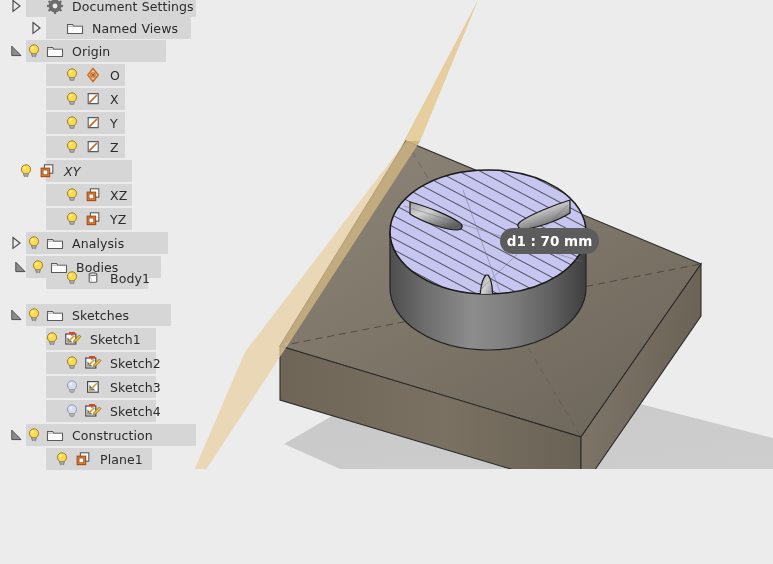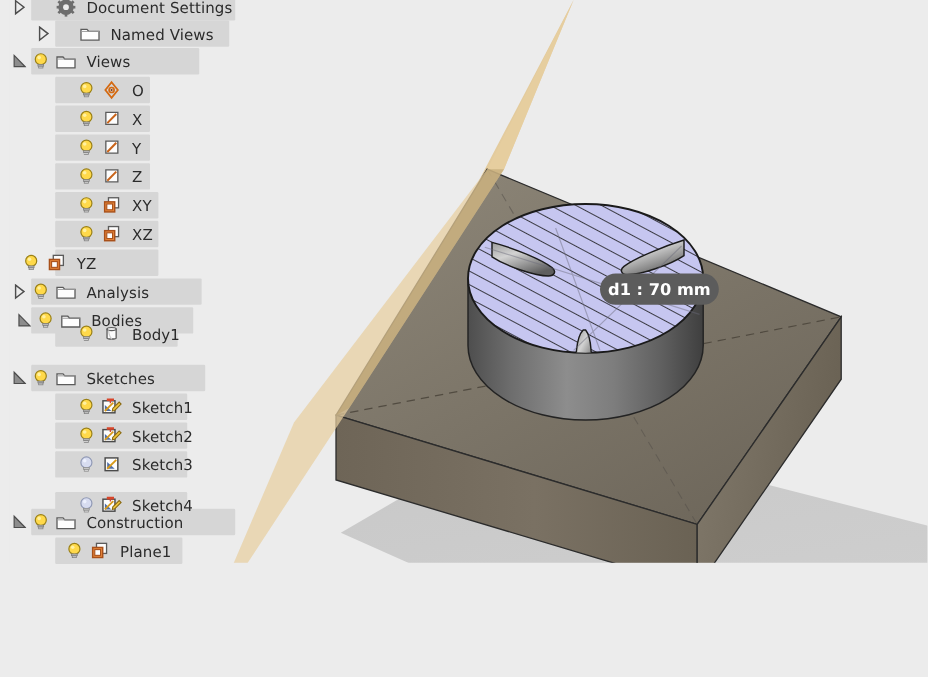--- a/index.html
+++ b/index.html
@@ -201,21 +201,21 @@
               <rect x="4.6" y="10.6" width="4.8" height="1.5" fill="#b9b9b9" stroke="#7d7d7d" stroke-width="0.6"></rect>
               <rect x="5.2" y="12.2" width="3.6" height="1.5" fill="#cfcfcf" stroke="#7d7d7d" stroke-width="0.6"></rect>
             </svg>
           </span>
           <span class="icn">
             <svg width="18" height="15" viewBox="0 0 18 15">
               <path d="M1.5,3.5 L6.5,3.5 L8,5.2 L16.5,5.2 L16.5,12.5 L1.5,12.5 Z" fill="#fdfdfd" stroke="#5b5b5b" stroke-width="1.1"></path>
               <path d="M1.5,5.2 L16.5,5.2" stroke="#9a9a9a" stroke-width="0.8"></path>
             </svg>
           </span>
-          <span class="lbl">Views</span>
+          <span class="lbl">Origin</span>
         </div>
       </div>
       <div class="row" style="top: 64px; left: 0px;">
         <div class="rowbg" style="left: 46px; width: 79px;"></div>
         <div class="inner" style="padding-left: 46px;">
           <span class="arrow"></span>
           <span class="bulb">
             <svg width="14" height="16" viewBox="0 0 14 16">
               <circle cx="7" cy="6.4" r="4.6" fill="#ffd94a" stroke="#9a8016" stroke-width="1"></circle>
               <circle cx="5.6" cy="5.0" r="1.5" fill="#fff3ab" opacity=".9"></circle>
@@ -291,21 +291,21 @@
             <svg width="16" height="16" viewBox="0 0 16 16">
               <path d="M3.2,2.6 L13.2,2.6 L13.2,12.6 L3.2,12.6 Z" fill="#fdfdfd" stroke="#5b5b5b" stroke-width="1.1"></path>
               <path d="M4.4,11.6 L11.9,4.0" stroke="#c9641a" stroke-width="1.7"></path>
             </svg>
           </span>
           <span class="lbl">Z</span>
         </div>
       </div>
       <div class="row" style="top: 160px; left: 0px;">
         <div class="rowbg" style="left: 46px; width: 86px;"></div>
-        <div class="inner" style="padding-left: 46px;">
+        <div class="inner" style=" font-style: italic;">
           <span class="arrow"></span>
           <span class="bulb">
             <svg width="14" height="16" viewBox="0 0 14 16">
               <circle cx="7" cy="6.4" r="4.6" fill="#ffd94a" stroke="#9a8016" stroke-width="1"></circle>
               <circle cx="5.6" cy="5.0" r="1.5" fill="#fff3ab" opacity=".9"></circle>
               <rect x="4.6" y="10.6" width="4.8" height="1.5" fill="#b9b9b9" stroke="#7d7d7d" stroke-width="0.6"></rect>
               <rect x="5.2" y="12.2" width="3.6" height="1.5" fill="#cfcfcf" stroke="#7d7d7d" stroke-width="0.6"></rect>
             </svg>
           </span>
           <span class="icn">
@@ -335,21 +335,21 @@
               <rect x="5.4" y="1.8" width="8.4" height="8.4" fill="#fdfdfd" stroke="#5b5b5b" stroke-width="1.1"></rect>
               <rect x="2.2" y="5.2" width="8.4" height="8.4" fill="#e7863a" stroke="#a8501a" stroke-width="1.2"></rect>
               <rect x="4.0" y="7.0" width="4.8" height="4.8" fill="#fdfdfd" stroke="#a8501a" stroke-width="0.9"></rect>
             </svg>
           </span>
           <span class="lbl">XZ</span>
         </div>
       </div>
       <div class="row" style="top: 208px; left: 0px;">
         <div class="rowbg" style="left: 46px; width: 86px;"></div>
-        <div class="inner" style="">
+        <div class="inner" style="padding-left: 46px;">
           <span class="arrow"></span>
           <span class="bulb">
             <svg width="14" height="16" viewBox="0 0 14 16">
               <circle cx="7" cy="6.4" r="4.6" fill="#ffd94a" stroke="#9a8016" stroke-width="1"></circle>
               <circle cx="5.6" cy="5.0" r="1.5" fill="#fff3ab" opacity=".9"></circle>
               <rect x="4.6" y="10.6" width="4.8" height="1.5" fill="#b9b9b9" stroke="#7d7d7d" stroke-width="0.6"></rect>
               <rect x="5.2" y="12.2" width="3.6" height="1.5" fill="#cfcfcf" stroke="#7d7d7d" stroke-width="0.6"></rect>
             </svg>
           </span>
           <span class="icn">
@@ -454,21 +454,21 @@
             <svg width="18" height="15" viewBox="0 0 18 15">
               <path d="M1.5,3.5 L6.5,3.5 L8,5.2 L16.5,5.2 L16.5,12.5 L1.5,12.5 Z" fill="#fdfdfd" stroke="#5b5b5b" stroke-width="1.1"></path>
               <path d="M1.5,5.2 L16.5,5.2" stroke="#9a9a9a" stroke-width="0.8"></path>
             </svg>
           </span>
           <span class="lbl">Sketches</span>
         </div>
       </div>
       <div class="row" style="top: 328px; left: 0px;">
         <div class="rowbg" style="left: 46px; width: 110px;"></div>
-        <div class="inner" style="padding-left: 46px;">
+        <div class="inner" style="padding-left: 26px;">
           <span class="arrow"></span>
           <span class="bulb">
             <svg width="14" height="16" viewBox="0 0 14 16">
               <circle cx="7" cy="6.4" r="4.6" fill="#ffd94a" stroke="#9a8016" stroke-width="1"></circle>
               <circle cx="5.6" cy="5.0" r="1.5" fill="#fff3ab" opacity=".9"></circle>
               <rect x="4.6" y="10.6" width="4.8" height="1.5" fill="#b9b9b9" stroke="#7d7d7d" stroke-width="0.6"></rect>
               <rect x="5.2" y="12.2" width="3.6" height="1.5" fill="#cfcfcf" stroke="#7d7d7d" stroke-width="0.6"></rect>
             </svg>
           </span>
           <span class="icn">
@@ -524,21 +524,21 @@
           <span class="icn">
             <svg width="16" height="16" viewBox="0 0 16 16">
               <rect x="2.6" y="2.6" width="10.6" height="10.6" fill="#fdfdfd" stroke="#4a4a4a" stroke-width="1.2"></rect>
               <path d="M4.3,11.6 L4.3,6.0 L10.6,11.6 Z" fill="#4f6fa8"></path>
               <path d="M4.3,11.6 L11.9,4.2" stroke="#d89a1a" stroke-width="1.6"></path>
             </svg>
           </span>
           <span class="lbl">Sketch3</span>
         </div>
       </div>
-      <div class="row" style="top: 400px; left: 0px; margin-top: 10px;">
+      <div class="row" style="top: 400px; left: 0px;">
         <div class="rowbg" style="left: 46px; width: 110px;"></div>
         <div class="inner" style="padding-left: 46px;">
           <span class="arrow"></span>
           <span class="bulb">
             <svg width="14" height="16" viewBox="0 0 14 16">
               <circle cx="7" cy="6.4" r="4.6" fill="#d7dcf0" stroke="#9099b5" stroke-width="1"></circle>
               <circle cx="5.6" cy="5.0" r="1.5" fill="#f0f3ff" opacity=".9"></circle>
               <rect x="4.6" y="10.6" width="4.8" height="1.5" fill="#c8c8c8" stroke="#8d8d8d" stroke-width="0.6"></rect>
               <rect x="5.2" y="12.2" width="3.6" height="1.5" fill="#d8d8d8" stroke="#8d8d8d" stroke-width="0.6"></rect>
             </svg>

